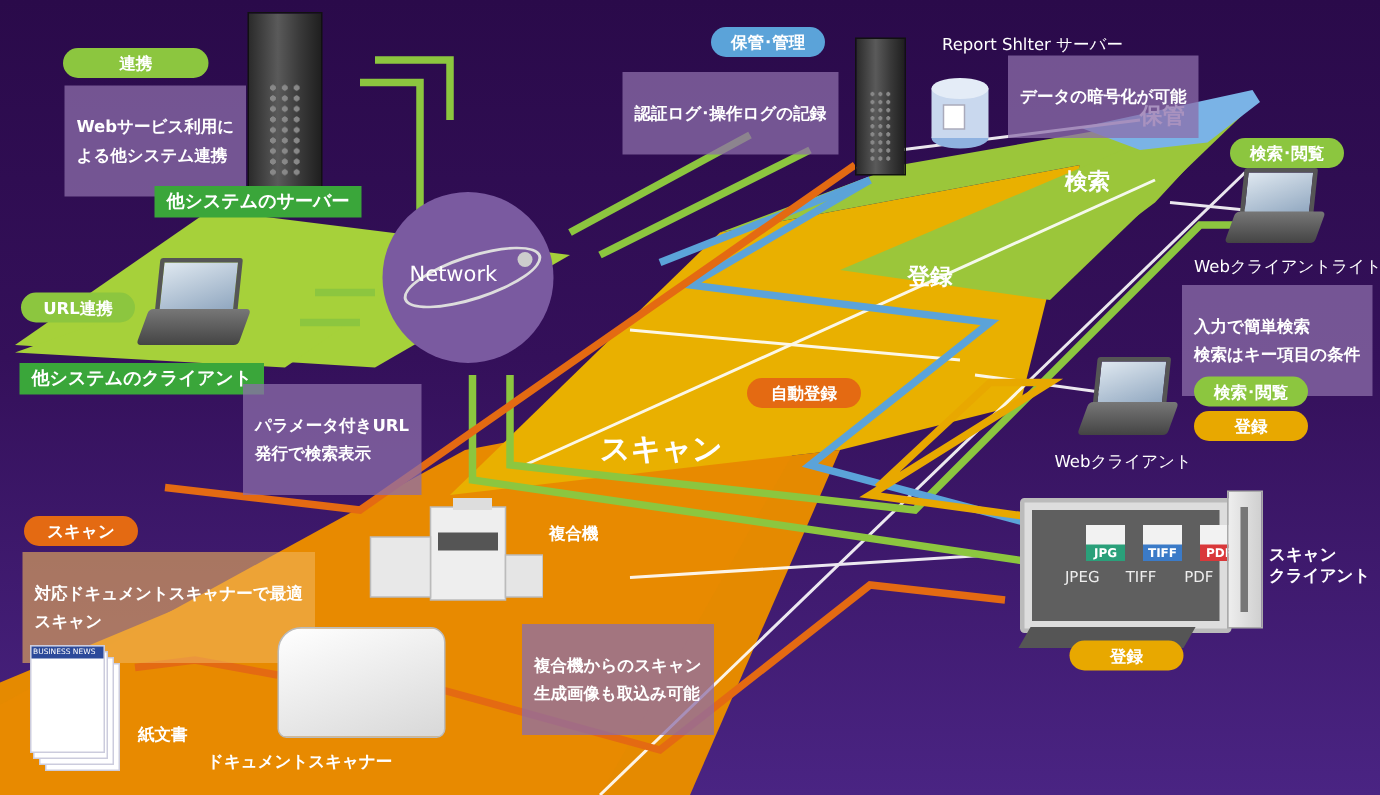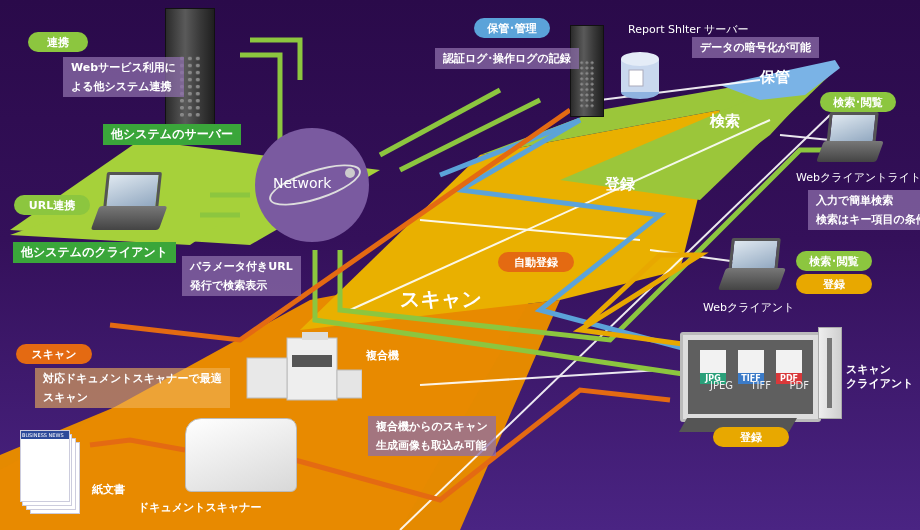--- a/index.html
+++ b/index.html
@@ -7,35 +7,35 @@
   #stage { position:relative; width:920px; height:530px; overflow:hidden;
     background: linear-gradient(180deg, #2a0a4a 0%, #34105a 45%, #4a2483 100%); }
   svg.layer { position:absolute; left:0; top:0; width:920px; height:530px; }
   .pill { position:absolute; height:20px; border-radius:10px; color:#fff; font-size:11px; font-weight:bold;
     display:flex; align-items:center; justify-content:center; white-space:nowrap; }
   .pill.green { background:#8cc63f; }
   .pill.blue { background:#5ba3d9; }
   .pill.orange { background:#e46a12; }
   .pill.yellow { background:#e8a800; }
   .note { position:absolute; background:rgba(140,110,170,0.75); color:#fff; font-size:11px; font-weight:bold;
-    line-height:19px; padding:1px 8px; white-space:nowrap;margin-left:20px; }
+    line-height:19px; padding:18px 8px; white-space:nowrap; }
   .note.orange { background:rgba(240,180,90,0.6); }
   .label { position:absolute; color:#fff; font-size:11px; font-weight:bold; white-space:nowrap; }
   .glabel { position:absolute; background:#3aa63a; color:#fff; font-size:12px; font-weight:bold; padding:2px 8px; white-space:nowrap; }
   .bigtxt { position:absolute; color:#fff; font-size:20px; font-weight:bold; white-space:nowrap; }
   .midtxt { position:absolute; color:#fff; font-size:15px; font-weight:bold; white-space:nowrap; }
   .tower { position:absolute; background:linear-gradient(90deg,#2b2b2b,#5a5a5a 40%,#3a3a3a 70%,#1f1f1f); border:1px solid #111; }
   .tower .dots { position:absolute; left:25%; right:25%; bottom:8%; top:38%;
     background-image: radial-gradient(circle, #888 35%, transparent 40%); background-size:33% 11%; }
   .laptop { position:absolute; }
   .laptop .scr { position:absolute; left:14%; top:0; width:72%; height:55%; background:linear-gradient(160deg,#dfe8f0,#8fa6bf); border:3px solid #555; border-radius:2px; transform:skewX(-6deg); }
   .laptop .kb { position:absolute; left:0; bottom:0; width:100%; height:42%; background:linear-gradient(180deg,#777,#444); border-radius:3px; transform:skewX(-20deg); }
   .monitor { position:absolute; left:680px; top:332px; width:135px; height:84px; background:#ddd; border:3px solid #bbb; border-radius:3px; }
   .monitor .inner { position:absolute; left:5px; top:5px; right:5px; bottom:5px; background:#5f5f5f; }
-  .ficon { position:absolute; top:10px; width:26px; height:34px; background:#f2f2f2; }
+  .ficon { position:absolute; top:10px; width:26px; height:24px; background:#f2f2f2;margin-left:24px; }
   .ficon .tag { position:absolute; left:0; right:0; bottom:0; height:11px; color:#fff; font-size:8px; font-weight:bold; text-align:center; line-height:11px; }
   .fname { position:absolute; top:40px; width:40px; text-align:right; color:#eee; font-size:10px; }
   .pcbody { position:absolute; left:818px; top:327px; width:22px; height:90px; background:linear-gradient(90deg,#eee,#cfcfcf); border:1px solid #aaa; }
   .pcbody .slot { position:absolute; left:8px; top:10px; width:5px; height:70px; background:#777; }
   .keyboard { position:absolute; left:683px; top:418px; width:110px; height:14px; background:#555; transform:skewX(-30deg); }
   .mfp { position:absolute; left:242px; top:330px; width:120px; height:78px; }
   .scanner { position:absolute; left:185px; top:418px; width:110px; height:72px; background:linear-gradient(160deg,#fff,#d8d8d8); border-radius:16px 10px 6px 6px; border:1px solid #bbb; }
   .docs { position:absolute; left:20px; top:430px; width:58px; height:82px; }
   .docs .pg { position:absolute; width:48px; height:70px; background:#fff; border:1px solid #ccd; }
   .cyl { position:absolute; left:620px; top:52px; width:40px; height:48px; }
@@ -102,21 +102,21 @@
   </div>
 
   <span class="midtxt" style="left:760px;top:68px;">保管</span>
   <span class="midtxt" style="left:710px;top:112px;">検索</span>
   <span class="midtxt" style="left:605px;top:175px;">登録</span>
   <span class="bigtxt" style="left:400px;top:286px;">スキャン</span>
 
   <div class="tower" style="left:165px;top:8px;width:48px;height:120px;">
       <div class="dots"></div>
     </div>
-  <div class="pill green" style="left:28px;top:32px;width:60px;">連携</div>
+  <div class="pill green" style="left:42px;top:32px;width:97px;">連携</div>
   <div class="note" style="left:43px;top:57px;">
     <div>Webサービス利用に</div>
     <div>よる他システム連携</div>
   </div>
   <div class="glabel" style="left:103px;top:124px;">他システムのサーバー</div>
 
   <div class="laptop" style="left:95px;top:172px;width:68px;height:58px;">
       <div class="scr"></div>
       <div class="kb"></div>
     </div>

